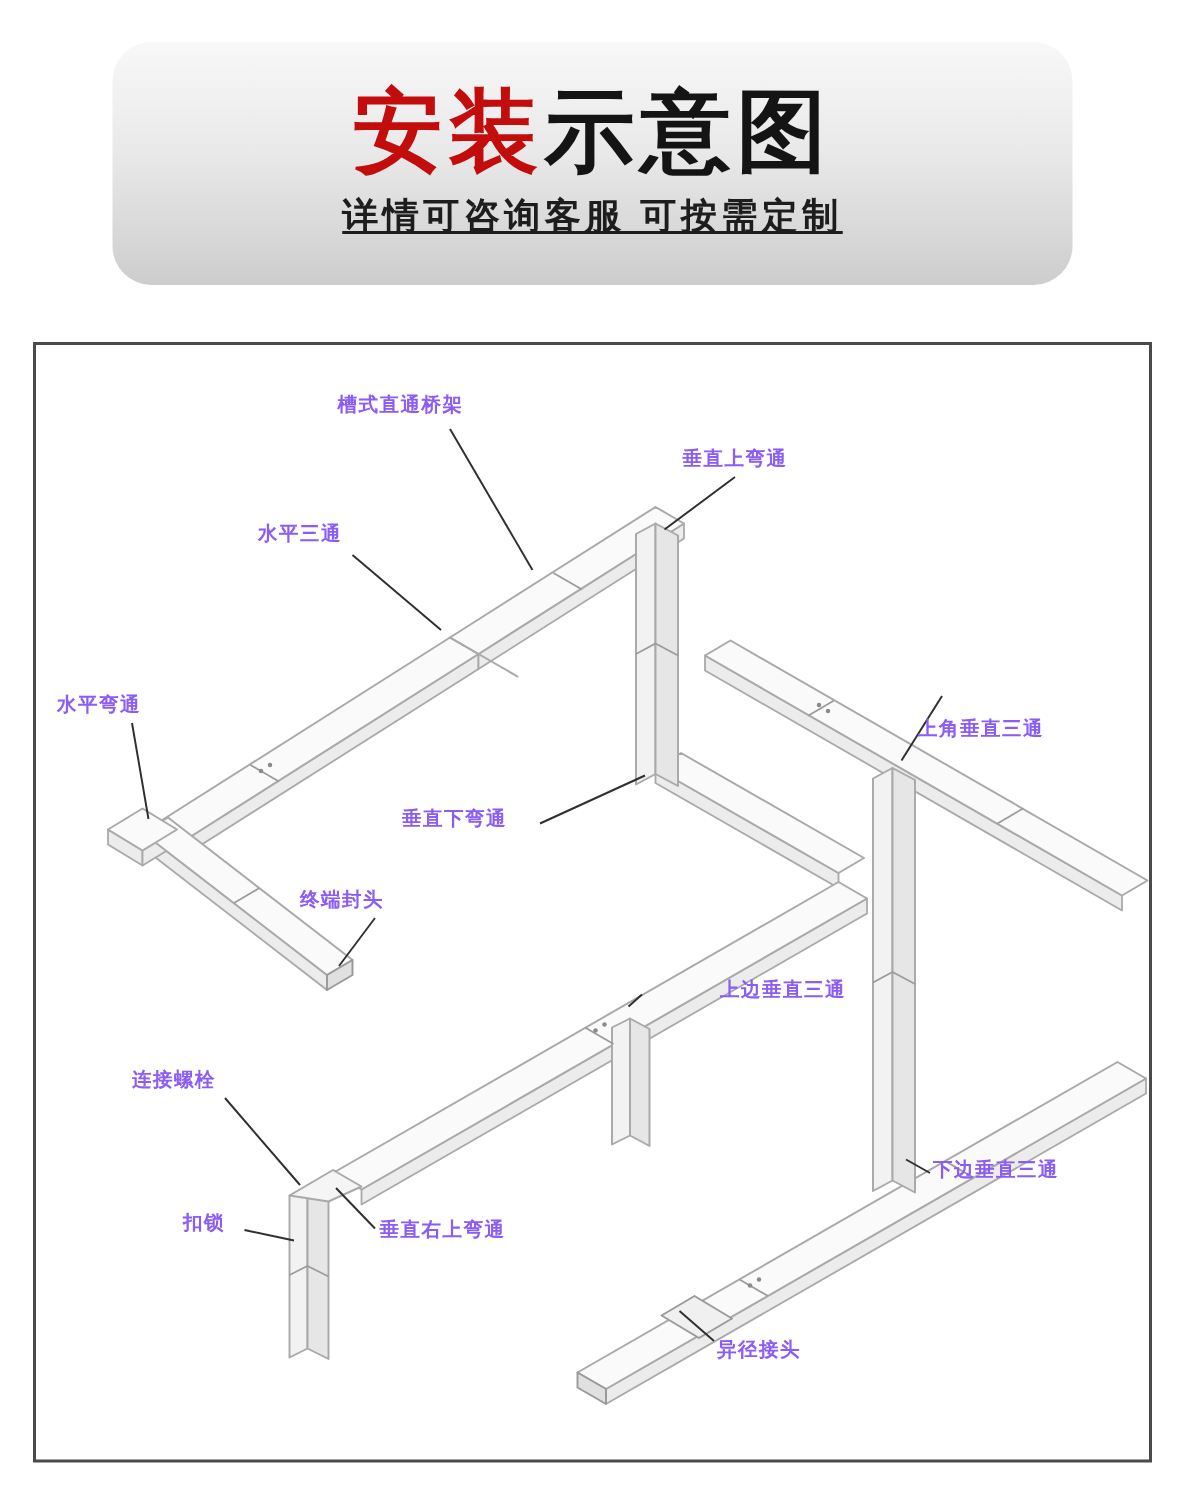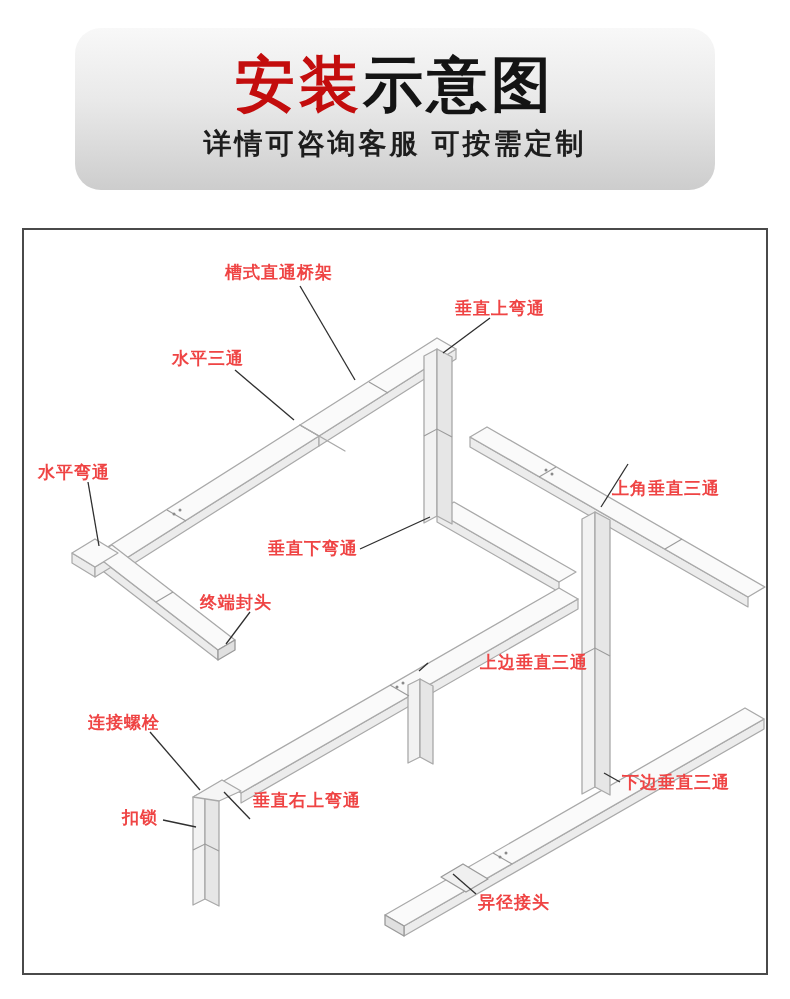--- a/index.html
+++ b/index.html
@@ -17,45 +17,45 @@
     background:linear-gradient(180deg,#f8f8f8 0%,#e9e9e9 45%,#cdcdcd 100%);
     display:flex;flex-direction:column;align-items:center;justify-content:center;
     gap:10px;
   }
   .banner .title{
     font-size:60px;font-weight:900;letter-spacing:4px;color:#141414;
     line-height:1;
   }
   .banner .title .red{color:#c30d0d;}
   .banner .subtitle{
-    font-size:28px;font-weight:600;letter-spacing:3px;color:#1d1d1d;
+    font-size:24px;font-weight:600;letter-spacing:3px;color:#1d1d1d;text-decoration:underline;
   }
   
   .diagram-frame{
     position:absolute;left:22px;top:228px;width:746px;height:747px;
     border:2px solid #4a4a4a;background:#ffffff;box-sizing:border-box;
   }
   .overlay-svg{position:absolute;left:0;top:0;width:790px;height:999px;pointer-events:none;}
   
   .lbl{
     position:absolute;white-space:nowrap;
-    font-size:17px;font-weight:bold;color:#ef4444;letter-spacing:1px;
+    font-size:13px;font-weight:bold;color:#8b5cf6;letter-spacing:1px;
   }
   .lbl-0{left:225px;top:261px;}
   .lbl-1{left:455px;top:297px;}
   .lbl-2{left:172px;top:347px;}
   .lbl-3{left:612px;top:441px;margin-top:36px;}
   .lbl-4{left:38px;top:461px;}
   .lbl-5{left:268px;top:537px;}
   .lbl-6{left:200px;top:591px;}
   .lbl-7{left:432px;top:651px;margin-left:48px;}
   .lbl-8{left:88px;top:711px;}
   .lbl-9{left:622px;top:771px;}
   .lbl-10{left:122px;top:806px;}
-  .lbl-11{left:253px;top:789px;}
+  .lbl-11{left:253px;top:811px;}
   .lbl-12{left:478px;top:891px;}
 </style>
 </head>
 <body>
 
 <div class="stage">
 
   <div class="banner">
     <div class="title">
       <span class="red">安装</span><span>示意图</span>

